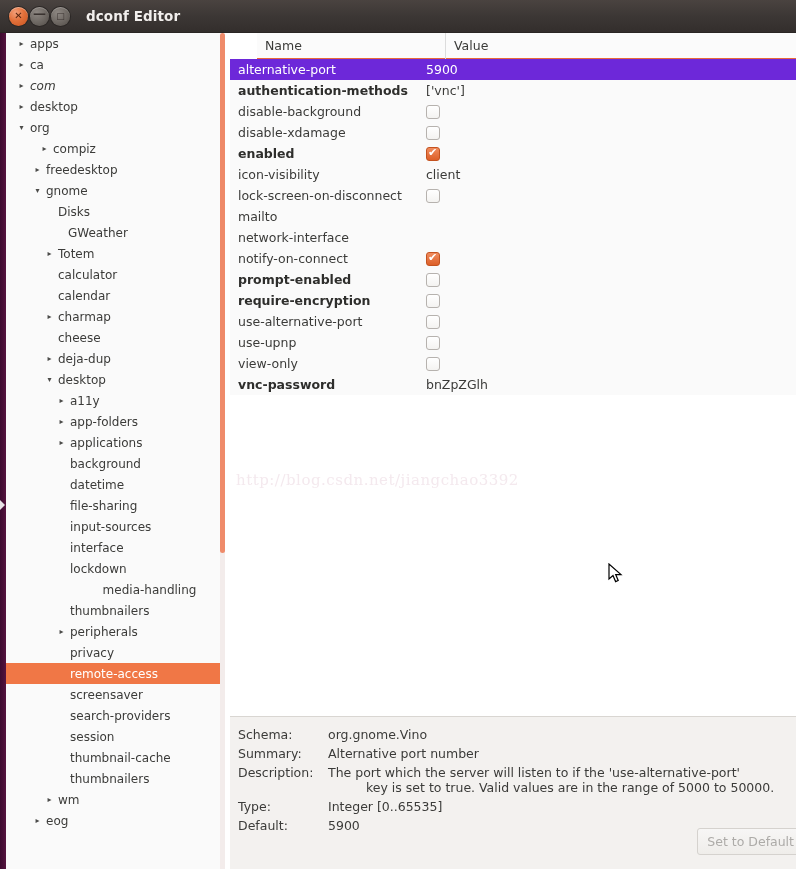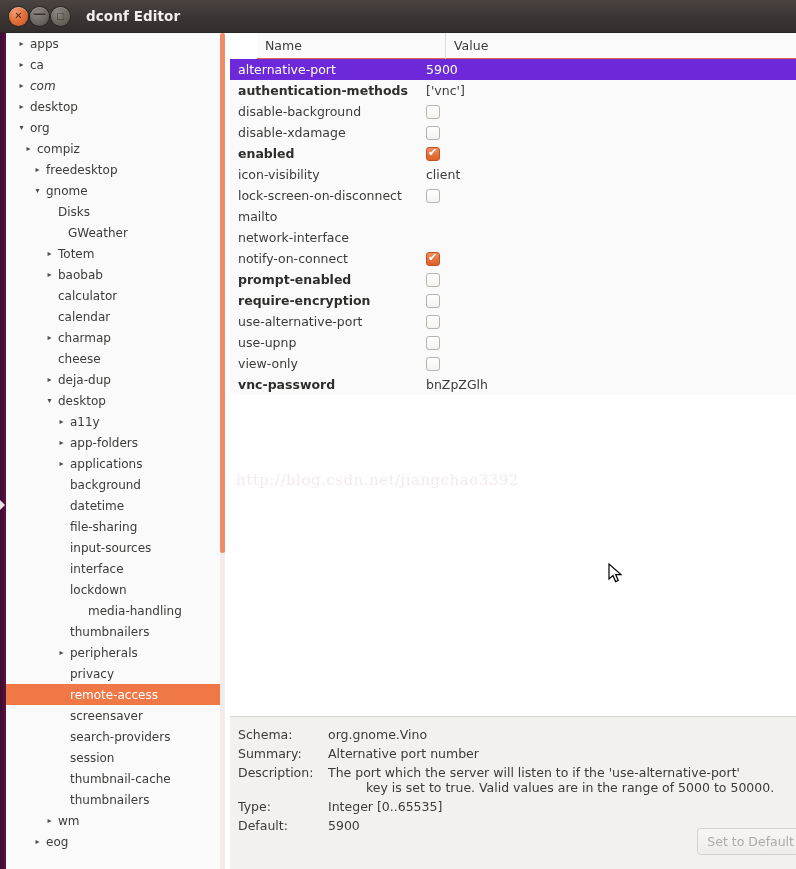--- a/index.html
+++ b/index.html
@@ -224,21 +224,21 @@
           <span class="tree-label">com</span>
         </div>
         <div class="tree-row" style="padding-left: 10px;">
           <span class="twisty collapsed"></span>
           <span class="tree-label">desktop</span>
         </div>
         <div class="tree-row" style="padding-left: 10px;">
           <span class="twisty expanded"></span>
           <span class="tree-label">org</span>
         </div>
-        <div class="tree-row" style="padding-left: 17px;">
+        <div class="tree-row" style="padding-left: 26px; margin-left: 7px;">
           <span class="twisty collapsed"></span>
           <span class="tree-label">compiz</span>
         </div>
         <div class="tree-row" style="padding-left: 26px;">
           <span class="twisty collapsed"></span>
           <span class="tree-label">freedesktop</span>
         </div>
         <div class="tree-row" style="padding-left: 26px;">
           <span class="twisty expanded"></span>
           <span class="tree-label">gnome</span>
@@ -249,24 +249,20 @@
         </div>
         <div class="tree-row" style="padding-left: 48px;">
           <span class="twisty none"></span>
           <span class="tree-label">GWeather</span>
         </div>
         <div class="tree-row" style="padding-left: 38px;">
           <span class="twisty collapsed"></span>
           <span class="tree-label">Totem</span>
         </div>
         <div class="tree-row" style="padding-left: 38px;">
-          <span class="twisty collapsed"></span>
-          <span class="tree-label">baobab</span>
-        </div>
-        <div class="tree-row" style="padding-left: 38px;">
           <span class="twisty none"></span>
           <span class="tree-label">calculator</span>
         </div>
         <div class="tree-row" style="padding-left: 38px;">
           <span class="twisty none"></span>
           <span class="tree-label">calendar</span>
         </div>
         <div class="tree-row" style="padding-left: 38px;">
           <span class="twisty collapsed"></span>
           <span class="tree-label">charmap</span>
@@ -312,21 +308,21 @@
           <span class="tree-label">input-sources</span>
         </div>
         <div class="tree-row" style="padding-left: 50px;">
           <span class="twisty none"></span>
           <span class="tree-label">interface</span>
         </div>
         <div class="tree-row" style="padding-left: 50px;">
           <span class="twisty none"></span>
           <span class="tree-label">lockdown</span>
         </div>
-        <div class="tree-row" style="padding-left: 68px;">
+        <div class="tree-row" style="padding-left: 54px; justify-content: center;">
           <span class="twisty none"></span>
           <span class="tree-label">media-handling</span>
         </div>
         <div class="tree-row" style="padding-left: 50px;">
           <span class="twisty none"></span>
           <span class="tree-label">thumbnailers</span>
         </div>
         <div class="tree-row" style="padding-left: 50px;">
           <span class="twisty collapsed"></span>
           <span class="tree-label">peripherals</span>

